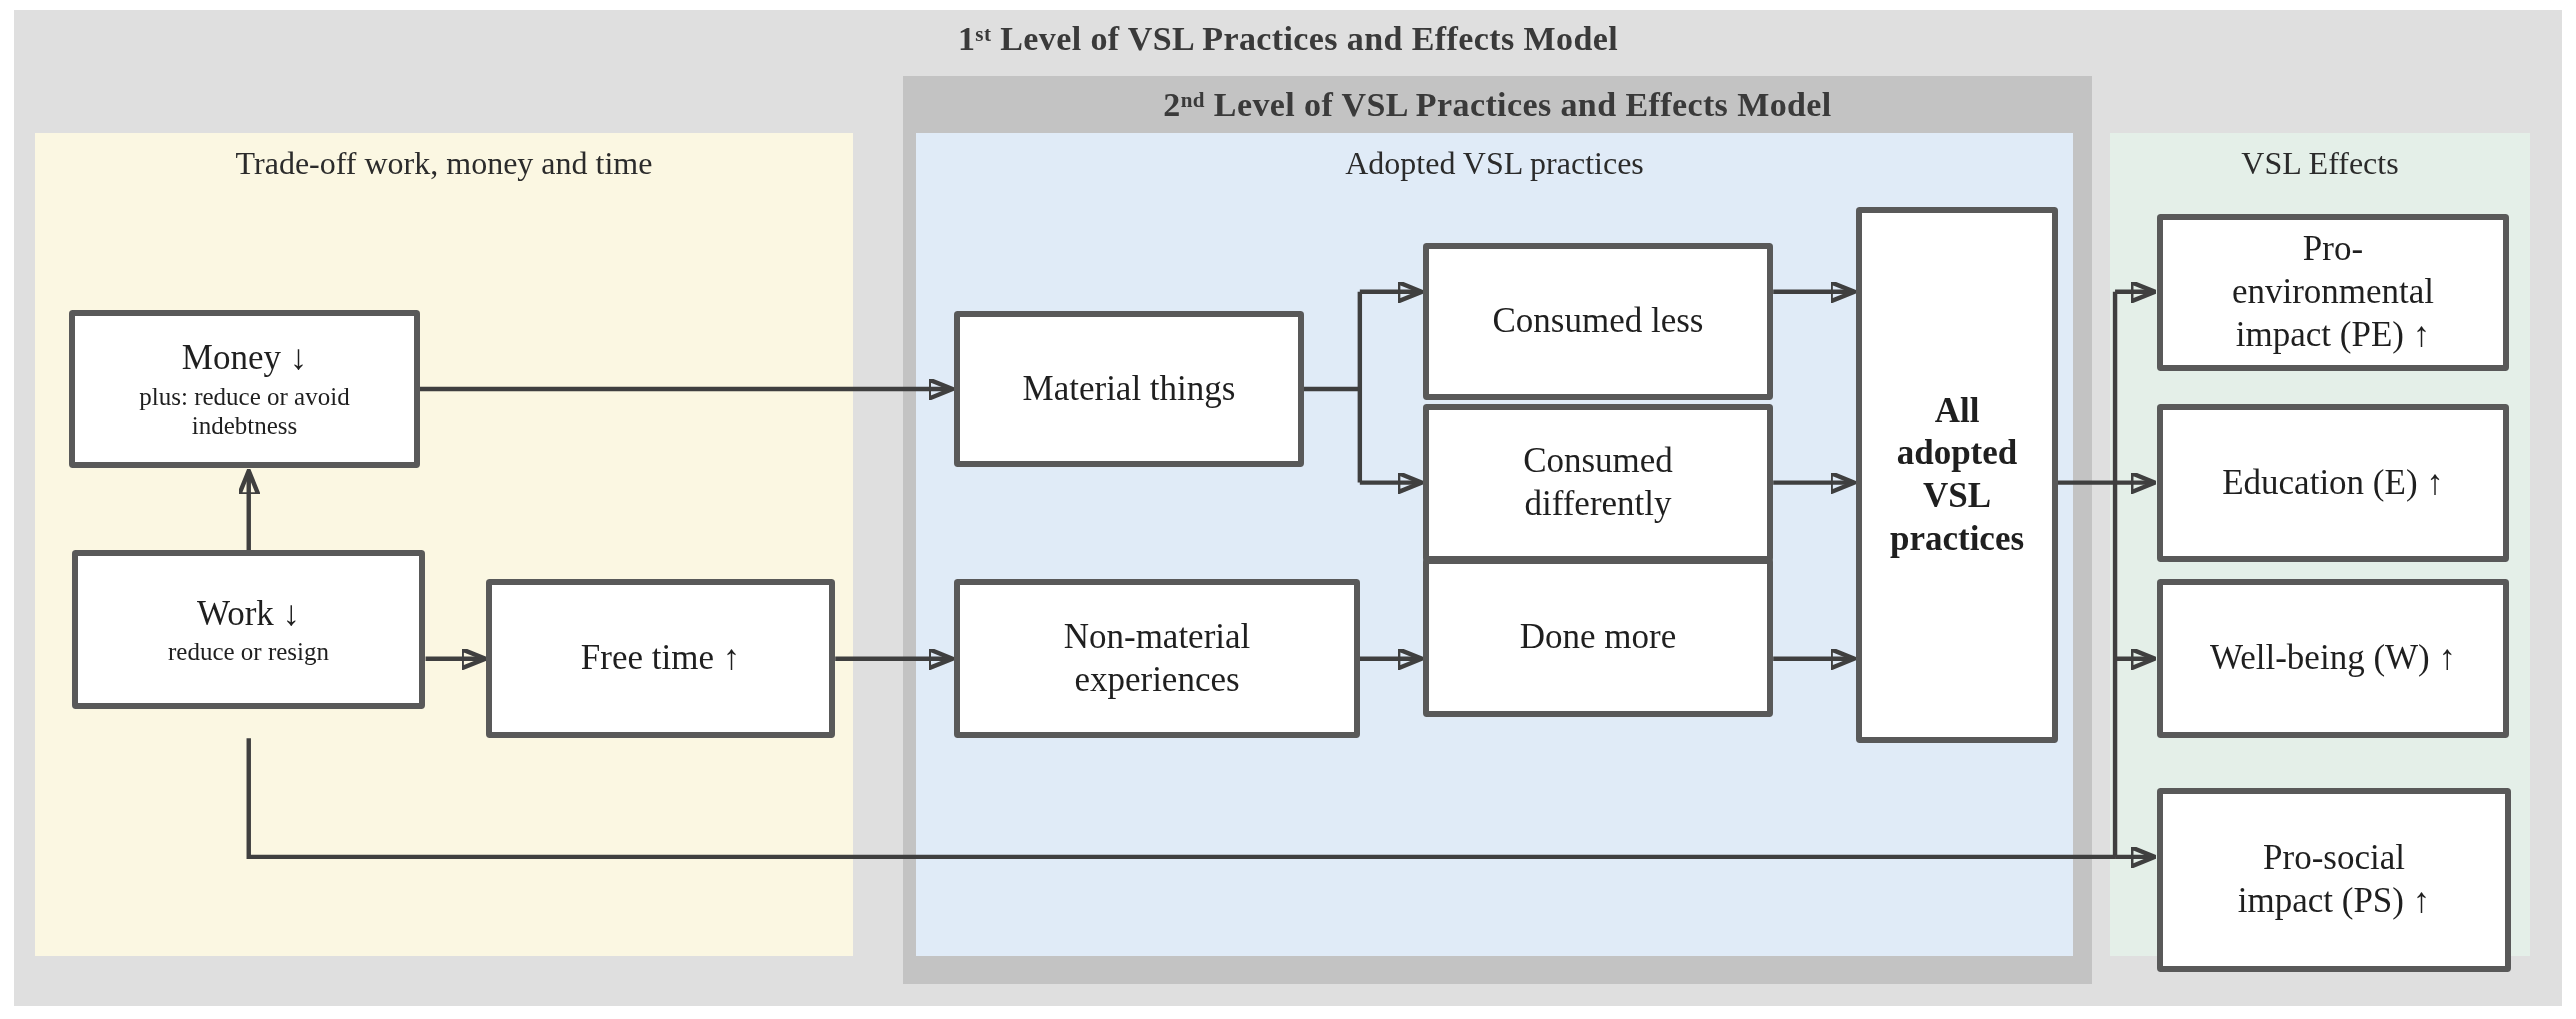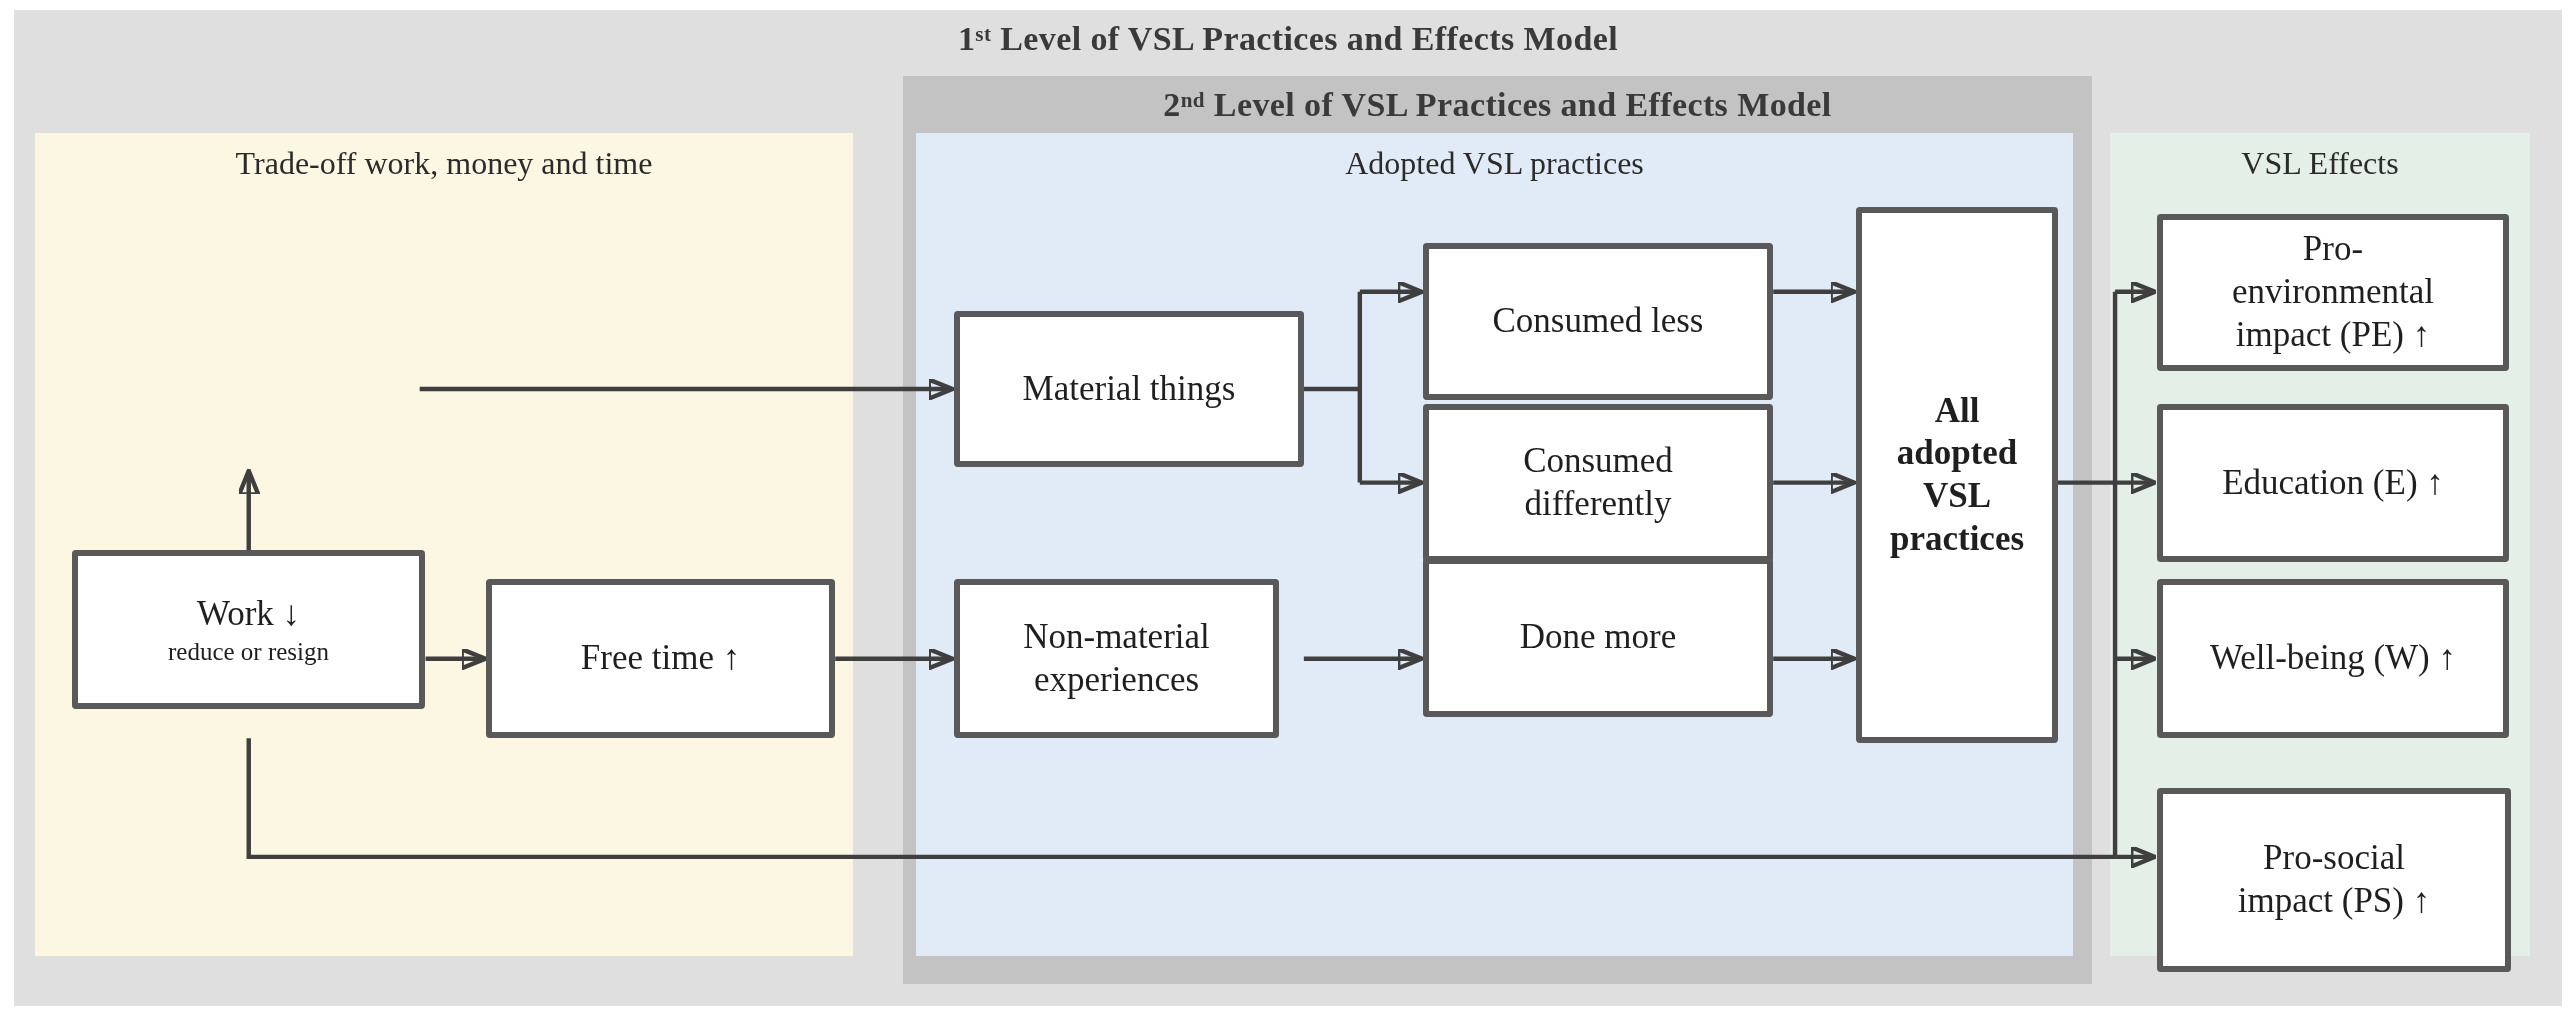--- a/index.html
+++ b/index.html
@@ -93,39 +93,44 @@
 
     <path d="M2870,396 L2870,1163"></path>
     <path d="M2870,396 L2922,396" marker-end="url(#arrow)"></path>
     <path d="M2792,655 L2922,655" marker-end="url(#arrow)"></path>
     <path d="M2870,894 L2922,894" marker-end="url(#arrow)"></path>
 
     <path d="M337,1002 L337,1163 L2870,1163"></path>
     <path d="M2870,1163 L2922,1163" marker-end="url(#arrow)"></path>
   </svg>
 
+  <div class="dbox" style="left:69px;top:310px;width:351px;height:158px;">
+    <div class="label">Money ↓</div>
+    <div class="sub">plus: reduce or avoid
+indebtness</div>
+  </div>
   <div class="dbox" style="left:72px;top:550px;width:353px;height:159px;">
     <div class="label">Work ↓</div>
     <div class="sub">reduce or resign</div>
   </div>
   <div class="dbox" style="left:486px;top:579px;width:349px;height:159px;">
     <div class="label">Free time ↑</div>
   </div>
 
   <div class="dbox" style="left:954px;top:311px;width:350px;height:156px;">
     <div class="label">Material things</div>
   </div>
   <div class="dbox" style="left:1423px;top:214px;width:350px;height:157px;margin-top:29px;">
     <div class="label">Consumed less</div>
   </div>
   <div class="dbox" style="left:1423px;top:404px;width:350px;height:158px;">
     <div class="label">Consumed
 differently</div>
   </div>
-  <div class="dbox" style="left:954px;top:579px;width:325px;height:159px;font-family:Liberation Serif, serif;">
+  <div class="dbox" style="left:954px;top:579px;width:406px;height:159px;font-family:Liberation Serif, serif;">
     <div class="label">Non-material
 experiences</div>
   </div>
   <div class="dbox" style="left:1423px;top:558px;width:350px;height:159px;">
     <div class="label">Done more</div>
   </div>
   <div class="dbox" style="left:1856px;top:207px;width:202px;height:536px;font-weight:bold;">
     <div class="label">All
 adopted
 VSL

